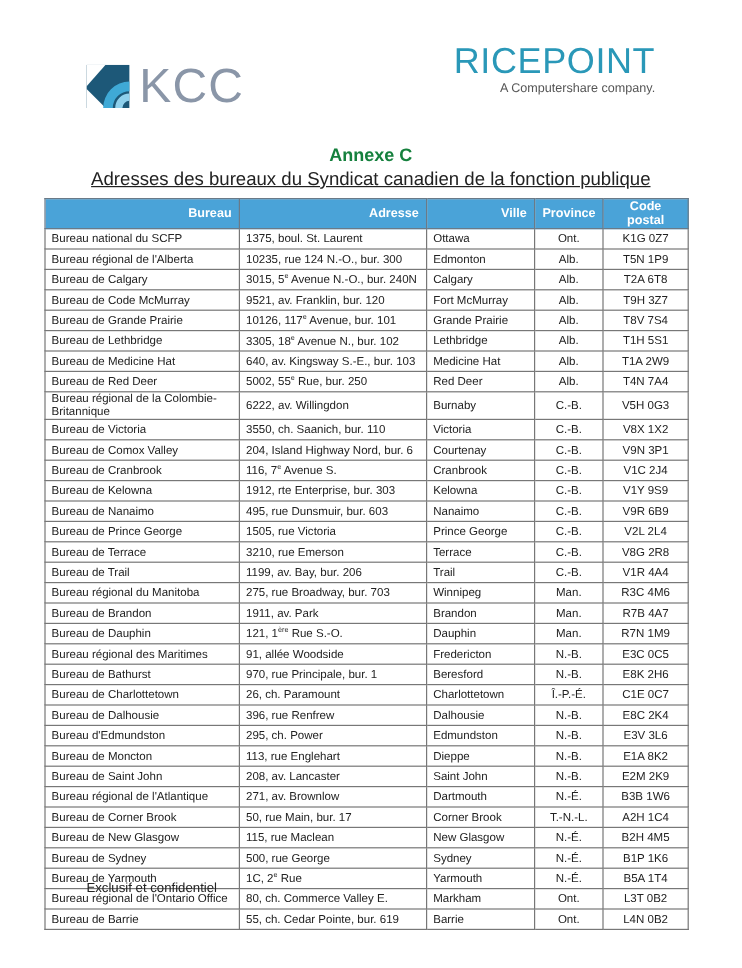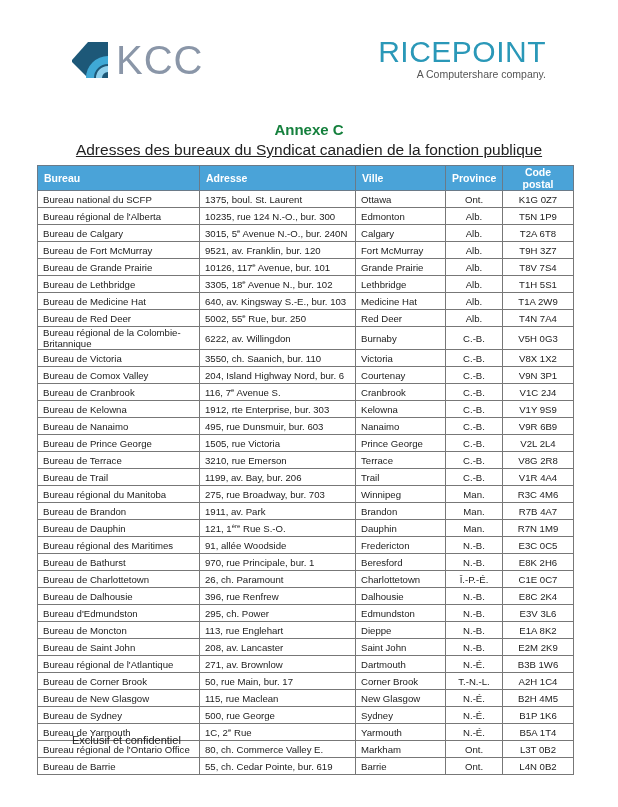--- a/index.html
+++ b/index.html
@@ -1,27 +1,27 @@
 <!DOCTYPE html>
 <html><head>
 <meta charset="utf-8">
 <style>
   html, body { margin: 0; padding: 0; background: #ffffff; }
   body { width: 618px; height: 807px; position: relative; overflow: hidden;
          font-family: "Liberation Sans", sans-serif; color: #222; }
-  .logo-kcc { position: absolute; left: 72px; top: 40px; height: 40px; display: flex; align-items: center; }
+  .logo-kcc { position: absolute; left: 72px; top: 52px; height: 40px; display: flex; align-items: center; }
   .kcc-mark { width: 36px; height: 36px; position: relative; }
   .kcc-text { font-size: 40px; color: #8a96a8; letter-spacing: 1px; margin-left: 8px; line-height: 40px; font-weight: normal; }
   .logo-rp { position: absolute; right: 72px; top: 36px; text-align: right; margin-left: 32px; }
   .rp-text { font-size: 30px; color: #2a98b8; letter-spacing: 0.5px; line-height: 32px; }
   .rp-sub { font-size: 10.5px; color: #555; margin-top: 0px; }
   .annexe { position: absolute; left: 0; width: 618px; top: 121px; text-align: center; font-size: 15px; font-weight: bold; color: #15803d; }
   .doc-title { position: absolute; left: 0; width: 618px; top: 141px; text-align: center; font-size: 15.5px; font-weight: normal; text-decoration: underline; color: #222; }
   table.offices { position: absolute; left: 37px; top: 165px; width: 536px; border-collapse: collapse; font-size: 9.6px; table-layout: fixed; }
-  table.offices th { background: #4aa3d8; color: #fff; font-weight: bold; text-align: left; padding: 0 6px; height: 14px; border: 1px solid #6a7a88; font-size: 10.5px; }
+  table.offices th { background: #4aa3d8; color: #fff; font-weight: bold; text-align: right; padding: 0 6px; height: 14px; border: 1px solid #6a7a88; font-size: 10.5px; }
   table.offices th.c { text-align: center; }
   table.offices td { border: 1px solid #777; padding: 0 5px; height: 16px; line-height: 11px; color: #222; }
   table.offices td.c { text-align: center; }
   .footer { position: absolute; left: 72px; top: 734px; font-size: 11px; color: #222; }
 </style>
 </head>
 <body>
 
 <div class="logo-kcc">
   <svg class="kcc-mark" viewBox="0 0 36 36" width="36" height="36">
@@ -75,21 +75,21 @@
         <td class="c">T5N 1P9</td>
       </tr>
       <tr>
         <td>Bureau de Calgary</td>
         <td>3015, 5<sup style="font-size: 6px;">e</sup> Avenue N.-O., bur. 240N</td>
         <td>Calgary</td>
         <td class="c">Alb.</td>
         <td class="c">T2A 6T8</td>
       </tr>
       <tr>
-        <td>Bureau de Fort McMurray</td>
+        <td>Bureau de Code McMurray</td>
         <td>9521, av. Franklin, bur. 120</td>
         <td>Fort McMurray</td>
         <td class="c">Alb.</td>
         <td class="c">T9H 3Z7</td>
       </tr>
       <tr>
         <td>Bureau de Grande Prairie</td>
         <td>10126, 117<sup style="font-size: 6px;">e</sup> Avenue, bur. 101</td>
         <td>Grande Prairie</td>
         <td class="c">Alb.</td>

